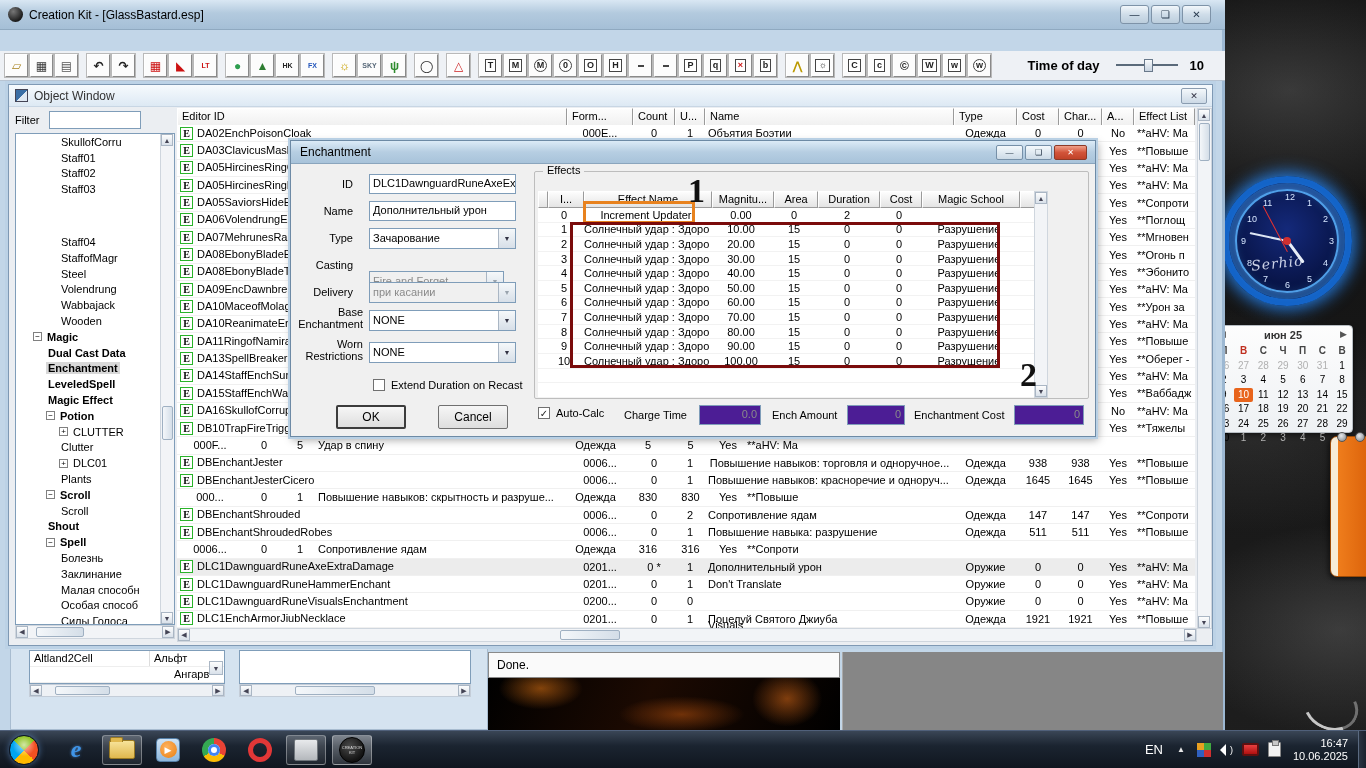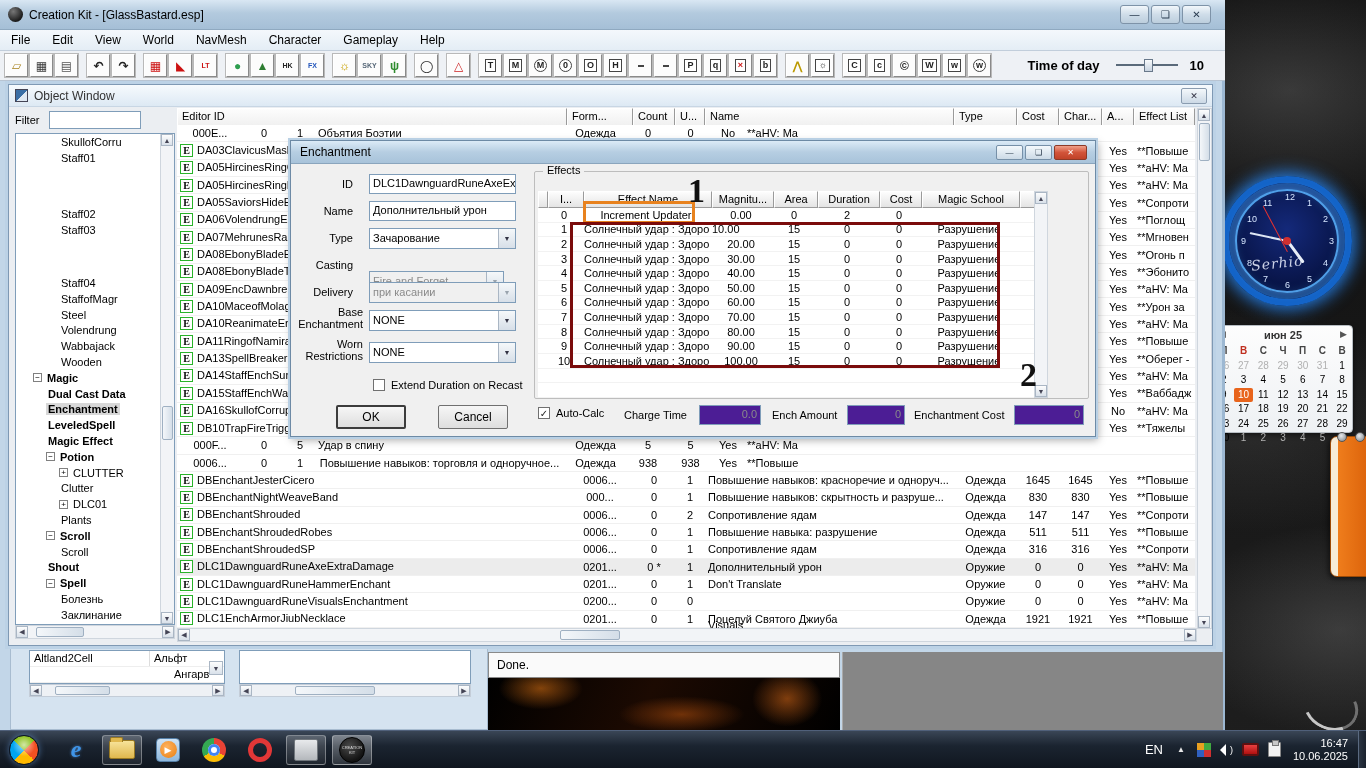--- a/index.html
+++ b/index.html
@@ -316,30 +316,20 @@
   <div class="ck-win">
     <div class="titlebar">
       <span class="title-icon"></span>
       <span>Creation Kit - [GlassBastard.esp]</span>
       <div class="win-btns">
         <div class="win-btn">—</div>
         <div class="win-btn">❏</div>
         <div class="win-btn">✕</div>
       </div>
     </div>
-    <div class="menubar" id="menubar">
-        <div class="menu-item">File</div>
-        <div class="menu-item">Edit</div>
-        <div class="menu-item">View</div>
-        <div class="menu-item">World</div>
-        <div class="menu-item">NavMesh</div>
-        <div class="menu-item">Character</div>
-        <div class="menu-item">Gameplay</div>
-        <div class="menu-item">Help</div>
-      </div>
     <div class="toolbar" id="toolbar">
         <div class="tb-btn">
           <span style="color: rgb(168, 130, 30);">▱</span>
         </div>
         <div class="tb-btn">
           <span style="color: rgb(58, 58, 58);">▦</span>
         </div>
         <div class="tb-btn">
           <span style="color: rgb(85, 85, 85);">▤</span>
         </div>
@@ -507,21 +497,21 @@
         <input class="filter-input" value="" style="">
       </div>
       <div class="tree">
         <div id="tree-rows">
             <div class="tree-row" style="padding-left: 43px;">
               <span class="tree-lbl">SkullofCorru</span>
             </div>
             <div class="tree-row" style="padding-left: 43px;">
               <span class="tree-lbl">Staff01</span>
             </div>
-            <div class="tree-row" style="padding-left: 43px; margin-top: 41px;">
+            <div class="tree-row" style="padding-left: 43px;">
               <span class="tree-lbl">Staff02</span>
             </div>
             <div class="tree-row" style="padding-left: 43px;">
               <span class="tree-lbl">Staff03</span>
             </div>
             <div class="tree-row" style="padding-left: 43px; margin-top: 37px;">
               <span class="tree-lbl">Staff04</span>
             </div>
             <div class="tree-row" style="padding-left: 43px;">
               <span class="tree-lbl">StaffofMagr</span>
@@ -626,20 +616,21 @@
           <div class="th" style="width: 30px;">U...</div>
           <div class="th" style="width: 249px;">Name</div>
           <div class="th" style="width: 63px;">Type</div>
           <div class="th" style="width: 42px;">Cost</div>
           <div class="th" style="width: 43px;">Char...</div>
           <div class="th" style="width: 32px;">A...</div>
           <div class="th" style="width: 61px;">Effect List</div>
         </div>
       <div class="tbl-body" id="tbl-body">
           <div class="tr">
+            <div class="td" style="width: 390px;"><span class="e-icon">E</span><span>DA02EnchPoisonCloak</span></div>
             <div class="td c" style="width: 66px;">000E...</div>
             <div class="td c" style="width: 42px;">0</div>
             <div class="td c" style="width: 30px;">1</div>
             <div class="td" style="width: 249px;">Объятия Боэтии</div>
             <div class="td c" style="width: 63px;">Одежда</div>
             <div class="td c" style="width: 42px;">0</div>
             <div class="td c" style="width: 43px;">0</div>
             <div class="td c" style="width: 32px;">No</div>
             <div class="td" style="width: 61px;">**aHV: Ma</div>
           </div>
@@ -852,20 +843,21 @@
             <div class="td c" style="width: 42px;">0</div>
             <div class="td c" style="width: 30px;">5</div>
             <div class="td" style="width: 249px;">Удар в спину</div>
             <div class="td c" style="width: 63px;">Одежда</div>
             <div class="td c" style="width: 42px;">5</div>
             <div class="td c" style="width: 43px;">5</div>
             <div class="td c" style="width: 32px;">Yes</div>
             <div class="td" style="width: 61px;">**aHV: Ma</div>
           </div>
           <div class="tr">
+            <div class="td" style="width: 390px;"><span class="e-icon">E</span><span>DBEnchantJester</span></div>
             <div class="td c" style="width: 66px;">0006...</div>
             <div class="td c" style="width: 42px;">0</div>
             <div class="td c" style="width: 30px;">1</div>
             <div class="td" style="width: 249px; text-align: center;">Повышение навыков: торговля и одноручное...</div>
             <div class="td c" style="width: 63px;">Одежда</div>
             <div class="td c" style="width: 42px;">938</div>
             <div class="td c" style="width: 43px;">938</div>
             <div class="td c" style="width: 32px;">Yes</div>
             <div class="td" style="width: 61px;">**Повыше</div>
           </div>
@@ -875,21 +867,20 @@
             <div class="td c" style="width: 42px;">0</div>
             <div class="td c" style="width: 30px;">1</div>
             <div class="td" style="width: 249px;">Повышение навыков: красноречие и одноруч...</div>
             <div class="td c" style="width: 63px;">Одежда</div>
             <div class="td c" style="width: 42px;">1645</div>
             <div class="td c" style="width: 43px;">1645</div>
             <div class="td c" style="width: 32px;">Yes</div>
             <div class="td" style="width: 61px;">**Повыше</div>
           </div>
           <div class="tr">
-            <div class="td" style="width: 390px;"><span class="e-icon">E</span><span>DBEnchantNightWeaveBand</span></div>
             <div class="td c" style="width: 66px;">000...</div>
             <div class="td c" style="width: 42px;">0</div>
             <div class="td c" style="width: 30px;">1</div>
             <div class="td" style="width: 249px;">Повышение навыков: скрытность и разруше...</div>
             <div class="td c" style="width: 63px;">Одежда</div>
             <div class="td c" style="width: 42px;">830</div>
             <div class="td c" style="width: 43px;">830</div>
             <div class="td c" style="width: 32px;">Yes</div>
             <div class="td" style="width: 61px;">**Повыше</div>
           </div>
@@ -911,21 +902,20 @@
             <div class="td c" style="width: 42px;">0</div>
             <div class="td c" style="width: 30px;">1</div>
             <div class="td" style="width: 249px;">Повышение навыка: разрушение</div>
             <div class="td c" style="width: 63px;">Одежда</div>
             <div class="td c" style="width: 42px;">511</div>
             <div class="td c" style="width: 43px;">511</div>
             <div class="td c" style="width: 32px;">Yes</div>
             <div class="td" style="width: 61px;">**Повыше</div>
           </div>
           <div class="tr">
-            <div class="td" style="width: 390px;"><span class="e-icon">E</span><span>DBEnchantShroudedSP</span></div>
             <div class="td c" style="width: 66px;">0006...</div>
             <div class="td c" style="width: 42px;">0</div>
             <div class="td c" style="width: 30px;">1</div>
             <div class="td" style="width: 249px;">Сопротивление ядам</div>
             <div class="td c" style="width: 63px;">Одежда</div>
             <div class="td c" style="width: 42px;">316</div>
             <div class="td c" style="width: 43px;">316</div>
             <div class="td c" style="width: 32px;">Yes</div>
             <div class="td" style="width: 61px;">**Сопроти</div>
           </div>
@@ -1063,21 +1053,21 @@
             <div class="fx-td" style="width: 44px; text-align: center;">0</div>
             <div class="fx-td" style="width: 62px; text-align: center;">2</div>
             <div class="fx-td" style="width: 42px; text-align: center;">0</div>
             <div class="fx-td" style="width: 98px; text-align: center;"></div>
             <div class="fx-td" style="width: 16px; text-align: center;"></div>
           </div>
           <div class="fx-tr">
             <div class="fx-td" style="width: 8px; text-align: center;"></div>
             <div class="fx-td" style="width: 36px; text-align: center;">1</div>
             <div class="fx-td" style="width: 128px; text-align: left;">Солнечный удар : Здоров...</div>
-            <div class="fx-td" style="width: 62px; ">10.00</div>
+            <div class="fx-td" style="width: 62px; text-align: center;">10.00</div>
             <div class="fx-td" style="width: 44px; text-align: center;">15</div>
             <div class="fx-td" style="width: 62px; text-align: center;">0</div>
             <div class="fx-td" style="width: 42px; text-align: center;">0</div>
             <div class="fx-td" style="width: 98px; text-align: center;">Разрушение</div>
             <div class="fx-td" style="width: 16px; text-align: center;"></div>
           </div>
           <div class="fx-tr">
             <div class="fx-td" style="width: 8px; text-align: center;"></div>
             <div class="fx-td" style="width: 36px; text-align: center;">2</div>
             <div class="fx-td" style="width: 128px; text-align: left;">Солнечный удар : Здоров...</div>

